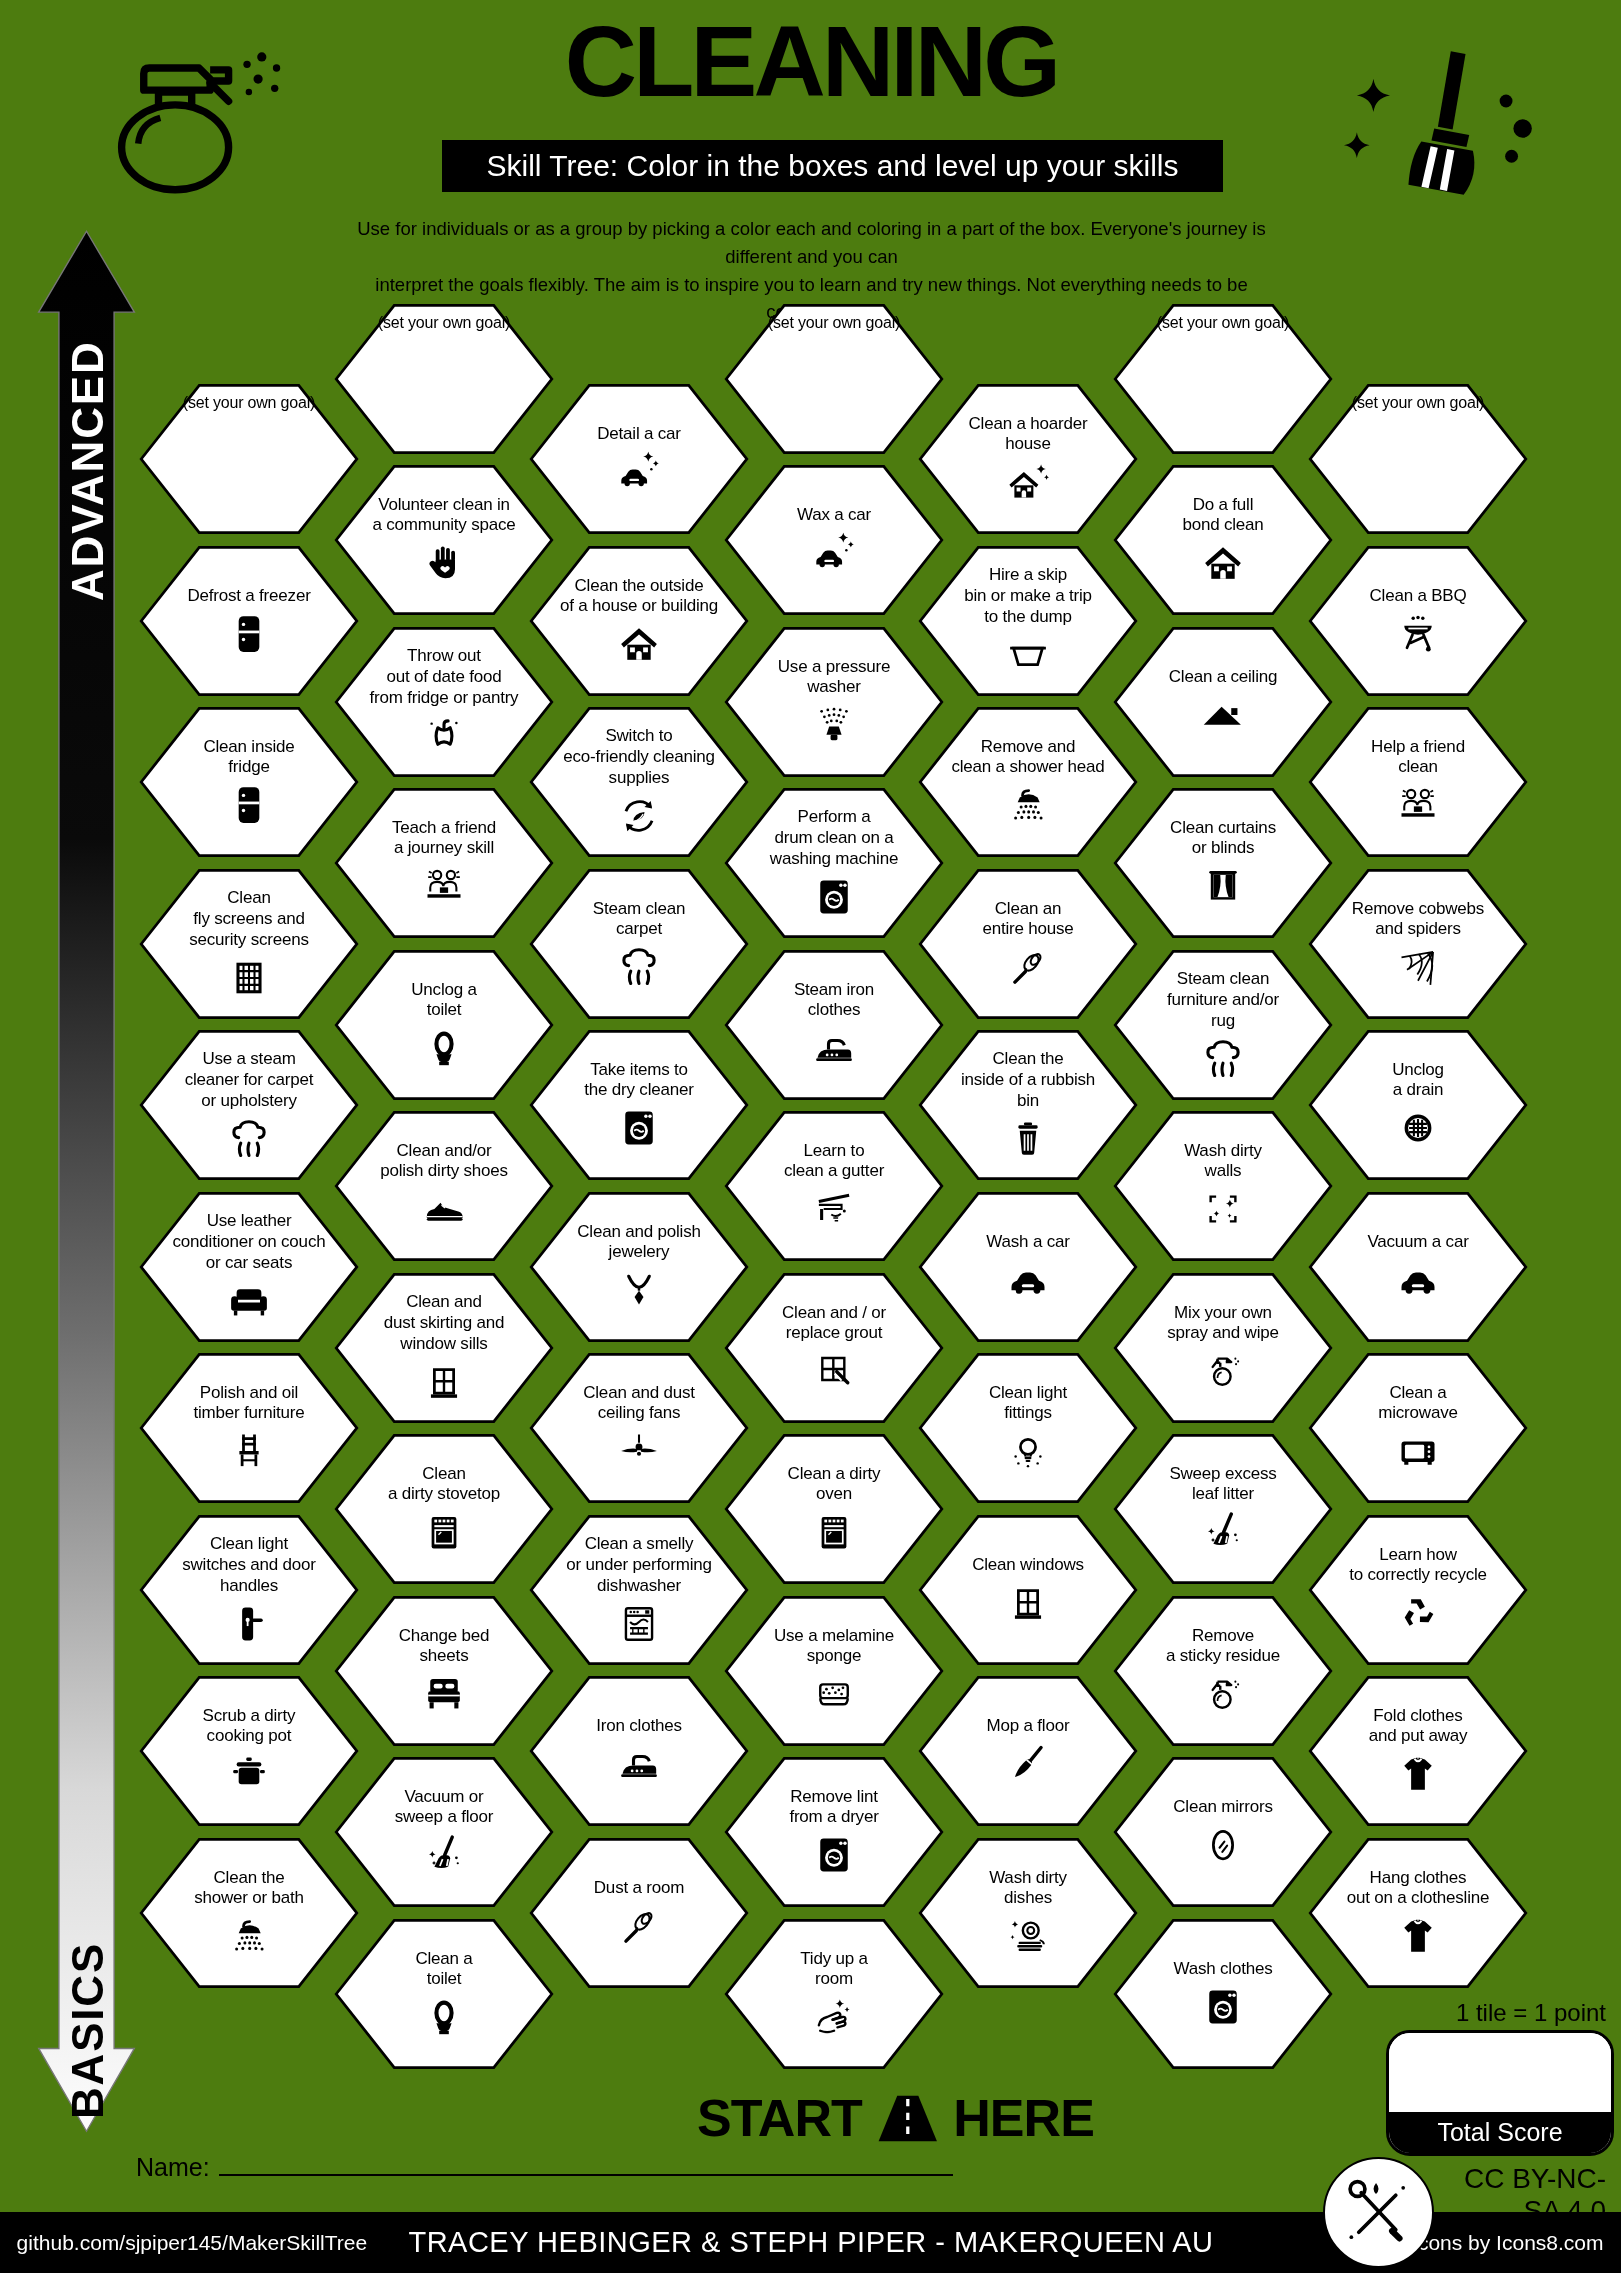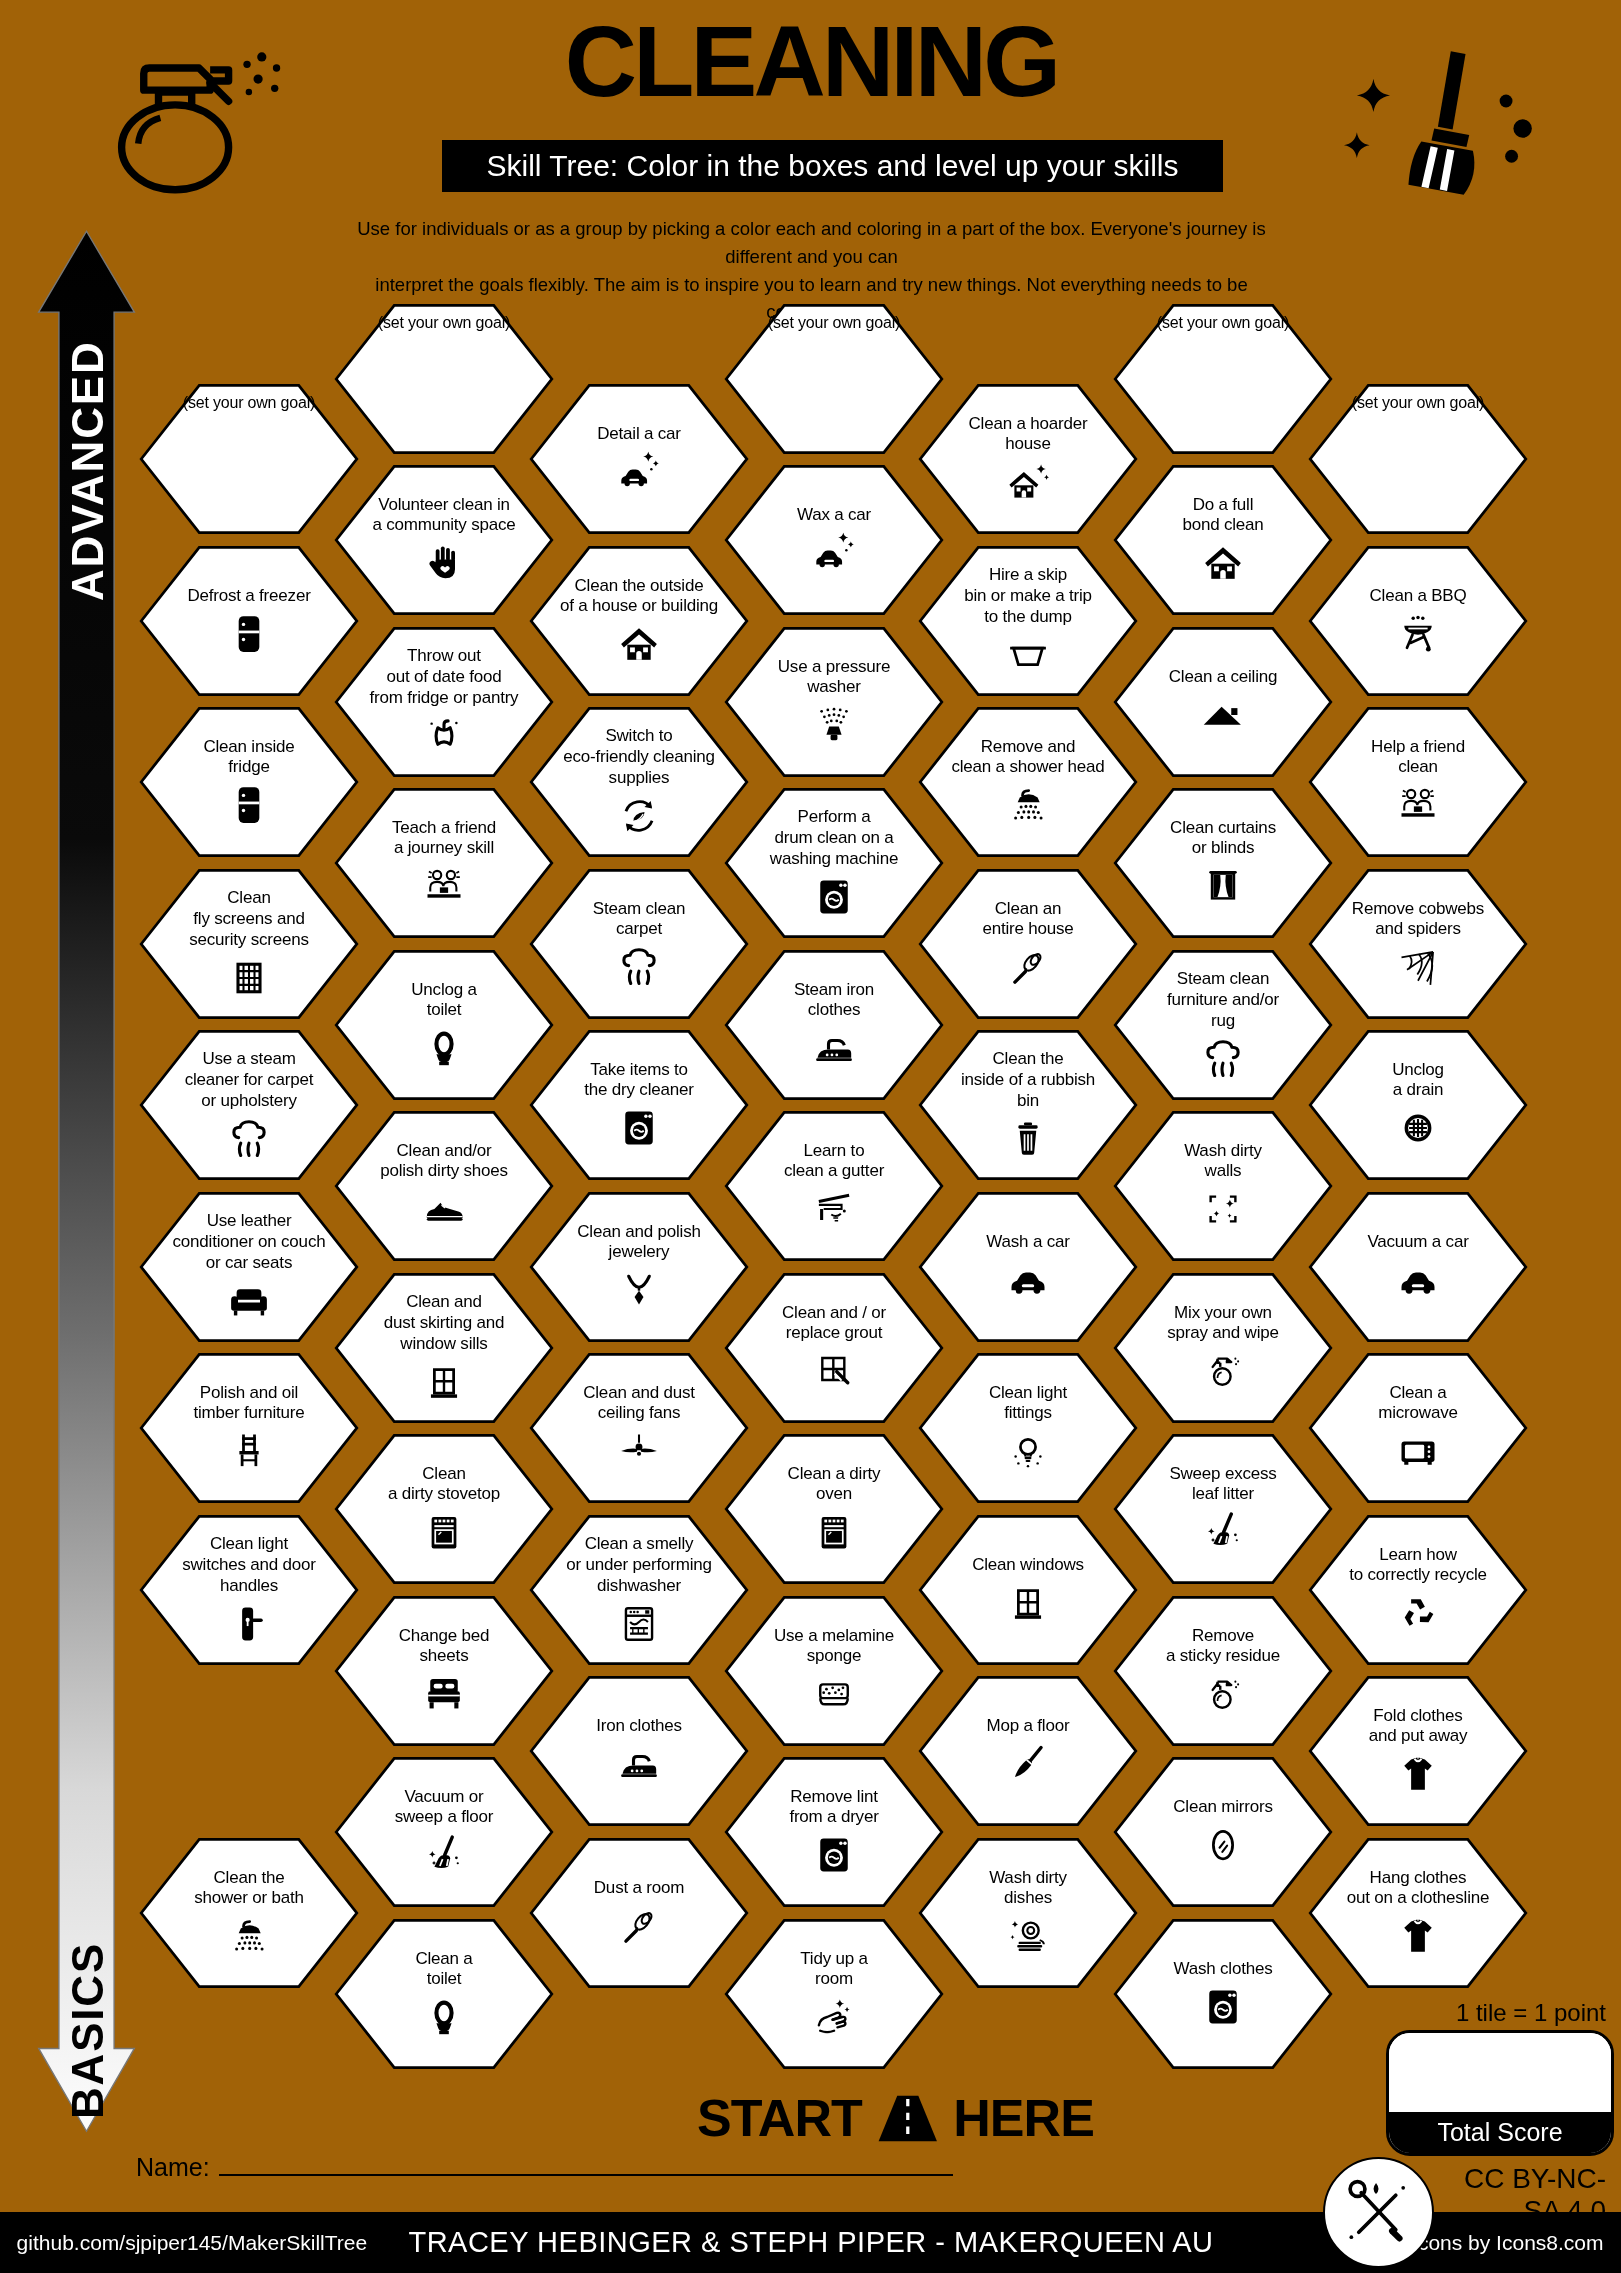--- a/index.html
+++ b/index.html
@@ -1,16 +1,16 @@
 <!DOCTYPE html>
 <html style="font-size:14.8px"><head>
 <meta charset="utf-8">
 <style>
   html,body{margin:0;padding:0;background:#fff;}
-  .page{position:relative;width:1622px;height:2273px;background:#a16207;overflow:hidden;
+  .page{position:relative;width:1622px;height:2273px;background:#4d7c0f;overflow:hidden;
         font-family:"Liberation Sans",sans-serif;color:#000;}
   
   .title{position:absolute;left:0;right:0;top:3.7px;text-align:center;
          font-size:100px;font-weight:bold;letter-spacing:-3.7px;}
   .subtitle-bar{position:absolute;left:442px;top:140px;width:781px;height:52px;background:#000;
                 display:flex;align-items:center;justify-content:center;}
   .subtitle-bar span{color:#fff;font-size:30px;}
   .desc{position:absolute;left:350px;top:215px;width:923px;text-align:center;
         font-size:18.5px;line-height:1.5;white-space:pre-line;}
   .spray-art{position:absolute;left:103px;top:33px;}
@@ -595,20 +595,32 @@
         </svg>
         <div class="hex-content">
           <div class="hex-label">Clean light
 switches and door
 handles</div>
           <svg class="hex-icon" viewBox="0 0 48 48" width="44" height="44">
             <use href="#i-doorhandle"></use>
           </svg>
         </div>
       </div>
+      <div class="hex" style="left: 138px; top: 1675px;">
+        <svg class="hex-bg" viewBox="0 0 240 165">
+          <polygon points="3,82.5 66,2.5 174,2.5 237,82.5 174,162.5 66,162.5"></polygon>
+        </svg>
+        <div class="hex-content">
+          <div class="hex-label">Scrub a dirty
+cooking pot</div>
+          <svg class="hex-icon" viewBox="0 0 48 48" width="44" height="44">
+            <use href="#i-pot"></use>
+          </svg>
+        </div>
+      </div>
       <div class="hex" style="left: 138px; top: 1837px;">
         <svg class="hex-bg" viewBox="0 0 240 165">
           <polygon points="3,82.5 66,2.5 174,2.5 237,82.5 174,162.5 66,162.5"></polygon>
         </svg>
         <div class="hex-content">
           <div class="hex-label">Clean the
 shower or bath</div>
           <svg class="hex-icon" viewBox="0 0 48 48" width="44" height="44">
             <use href="#i-shower"></use>
           </svg>

